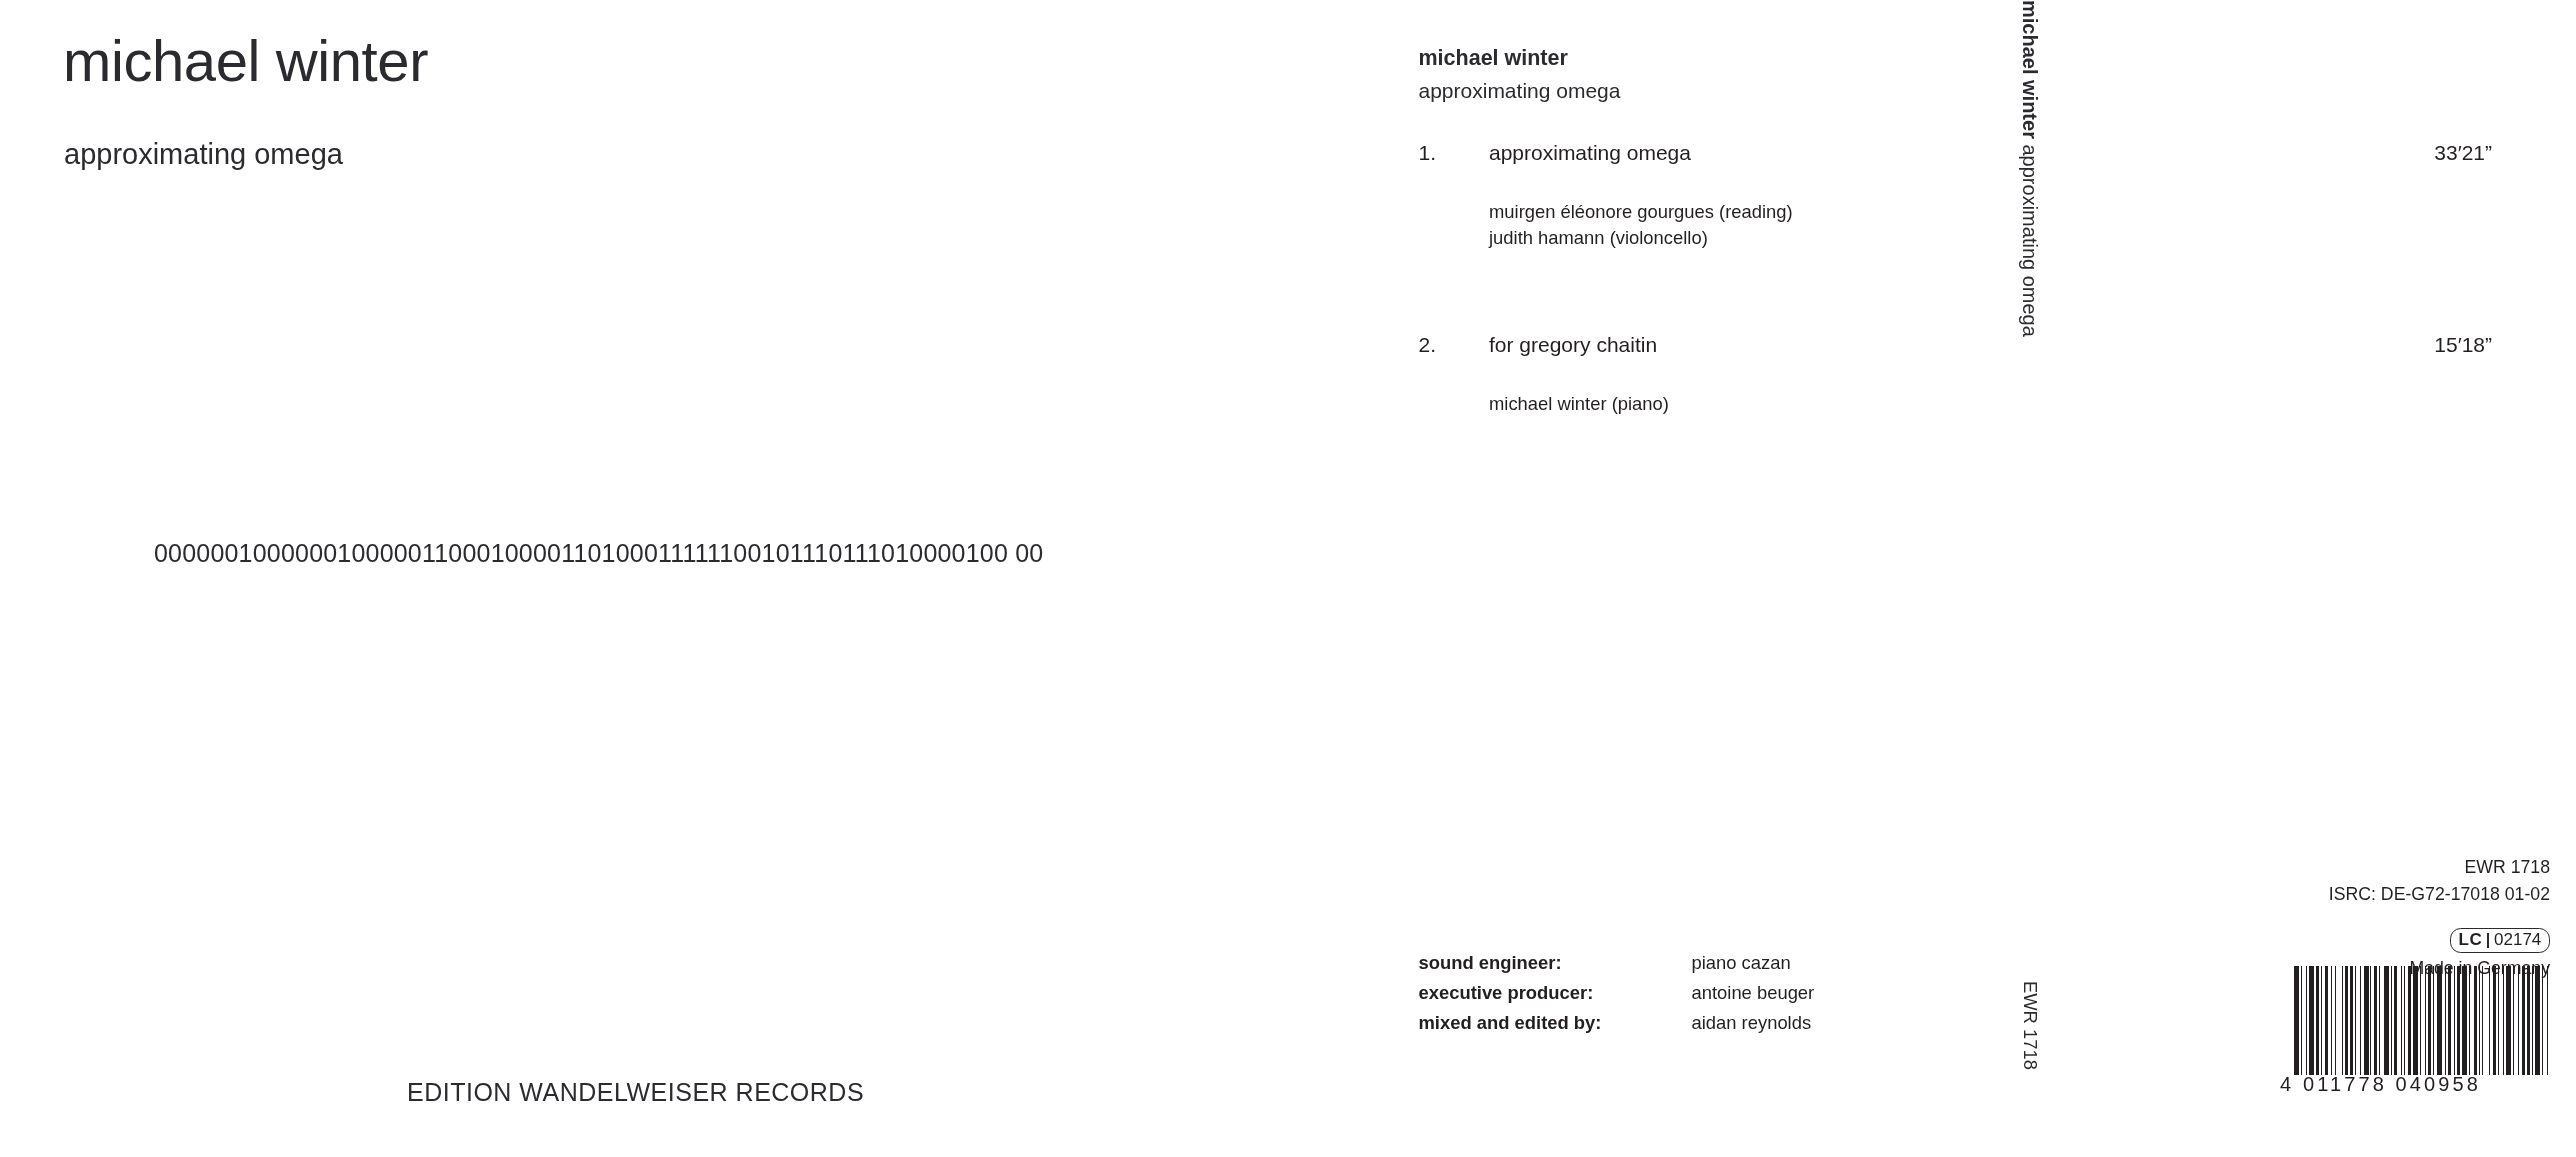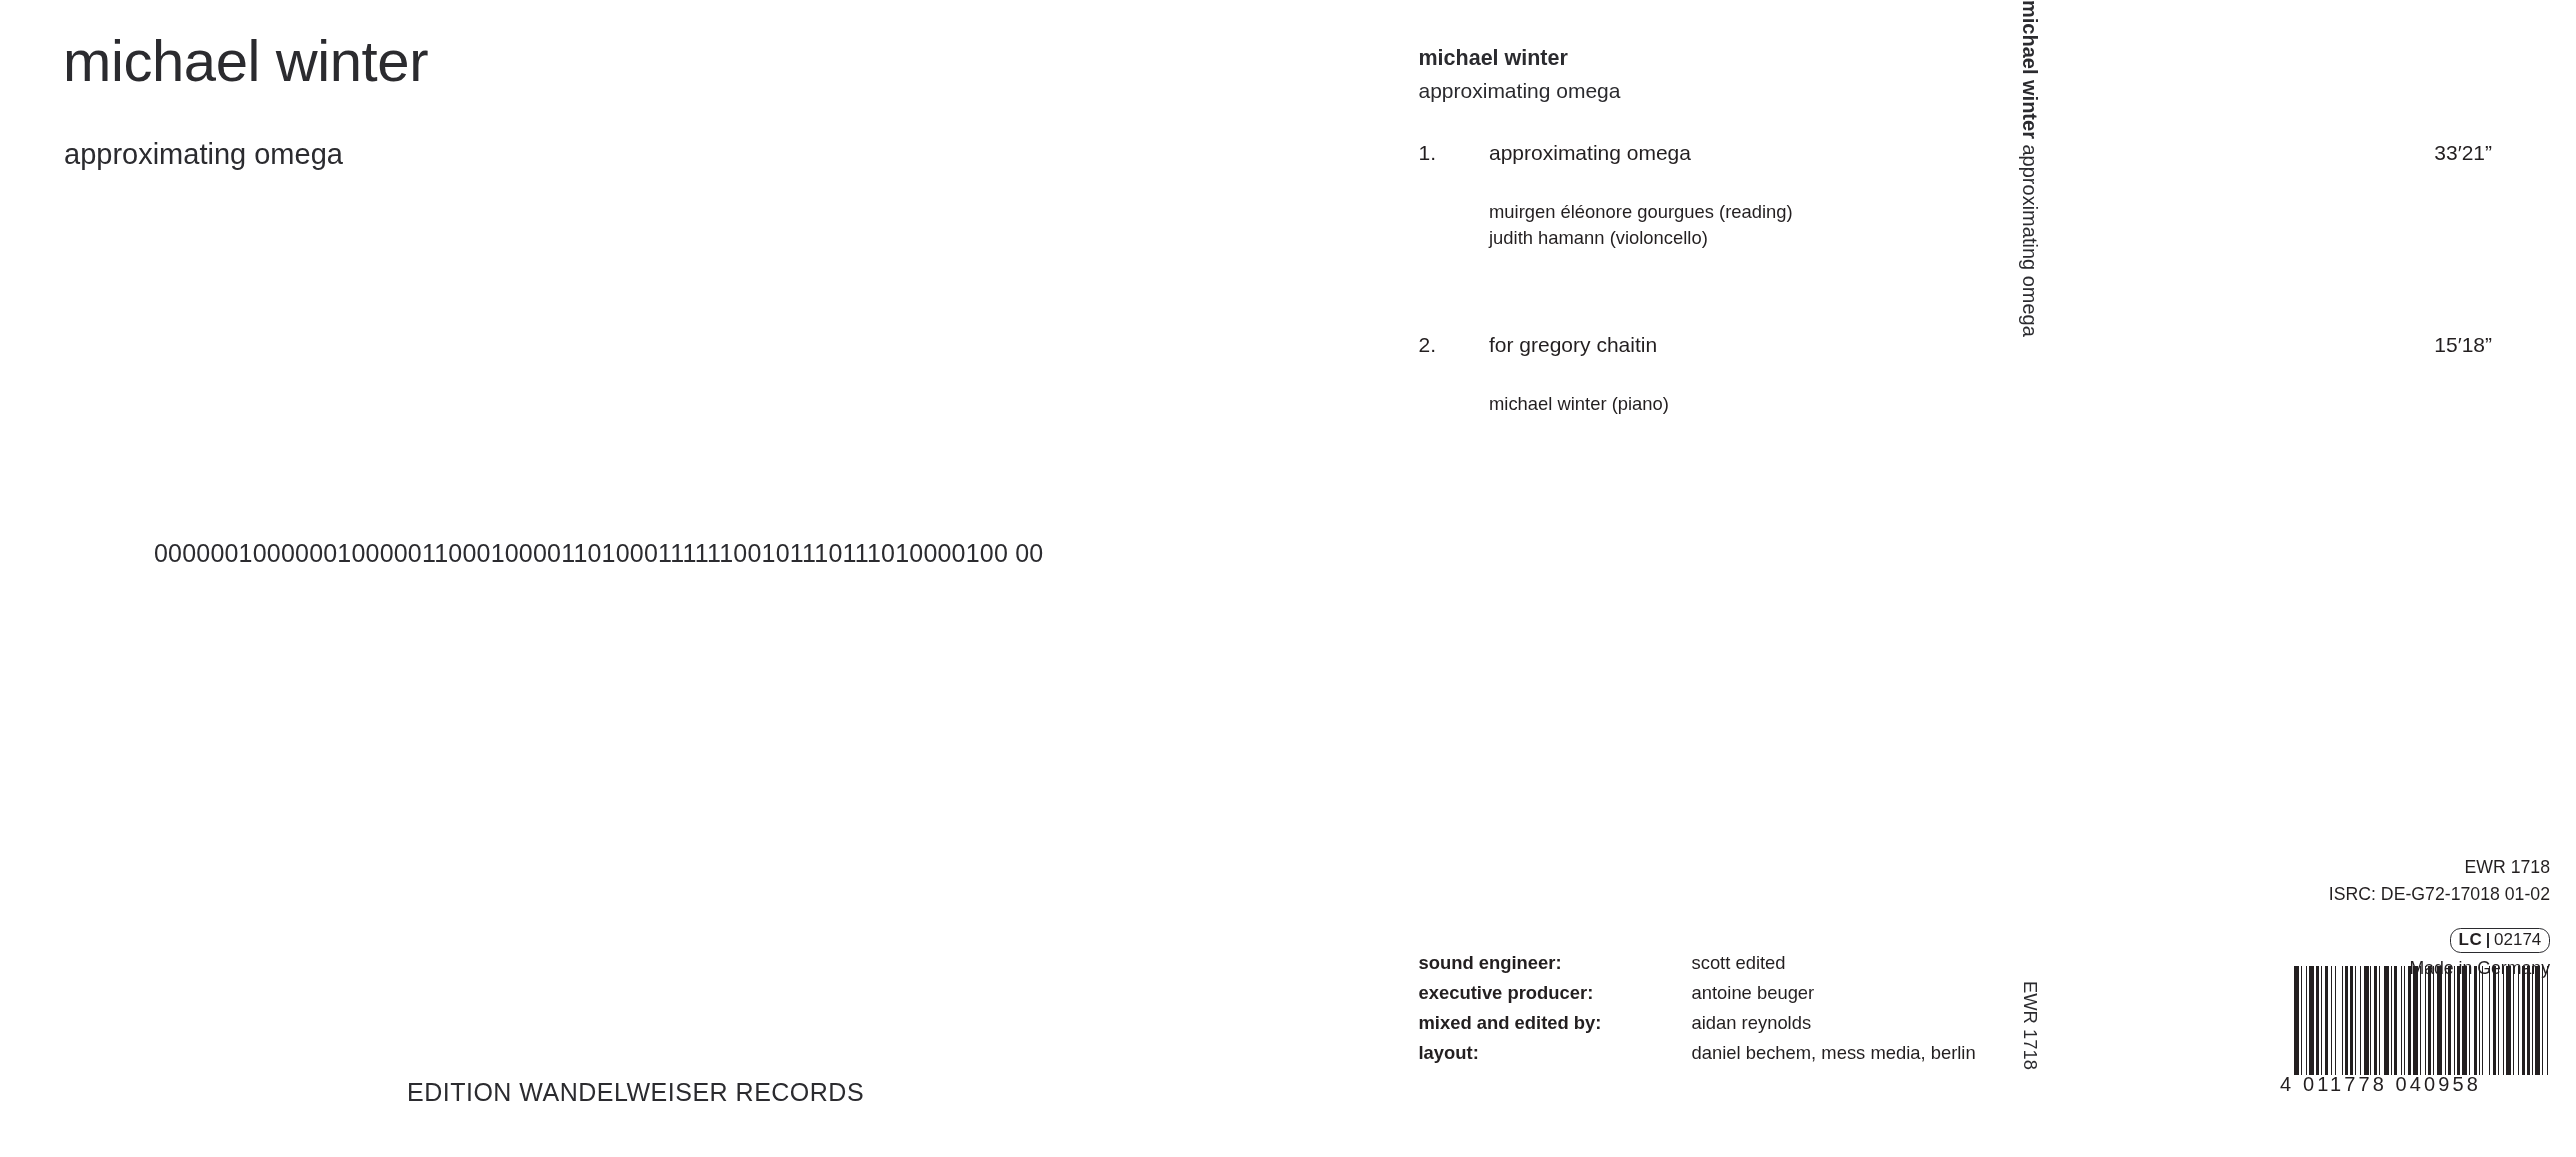--- a/index.html
+++ b/index.html
@@ -284,30 +284,27 @@
     <span class="track-num">2.</span>
     <span class="track-name">for gregory chaitin</span>
     <span class="track-dur">15′18”</span>
     <span class="performers">
       <span class="performer-line">michael winter (piano)</span>
     </span>
   </div>
 
   <div id="credits">
     <span class="credit-row">
-      <span class="credit-label">sound engineer:</span><span class="credit-value">scott edited</span>
+      <span class="credit-label">sound engineer:</span><span class="credit-value">piano cazan</span>
     </span>
     <span class="credit-row">
       <span class="credit-label">executive producer:</span><span class="credit-value">antoine beuger</span>
     </span>
     <span class="credit-row">
       <span class="credit-label">mixed and edited by:</span><span class="credit-value">aidan reynolds</span>
-    </span>
-    <span class="credit-row">
-      <span class="credit-label">layout:</span><span class="credit-value">daniel bechem, mess media, berlin</span>
     </span>
   </div>
 
   <div id="meta-block">
     <span class="meta-line">EWR 1718</span>
     <span class="meta-line">ISRC: DE-G72-17018 01-02</span>
     <span id="lc-line">
       <span class="lc-badge"><span class="lc-letters">LC</span><span class="lc-sep"></span><span class="lc-number">02174</span></span>
     </span>
     <span id="made-in" class="meta-line">Made in Germany</span>

